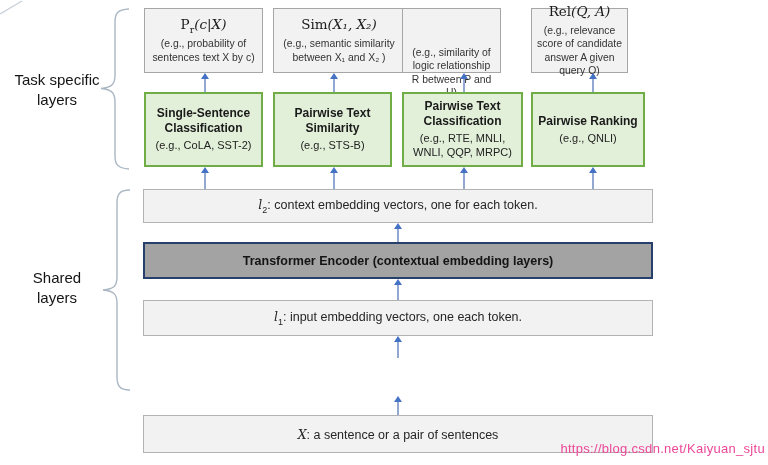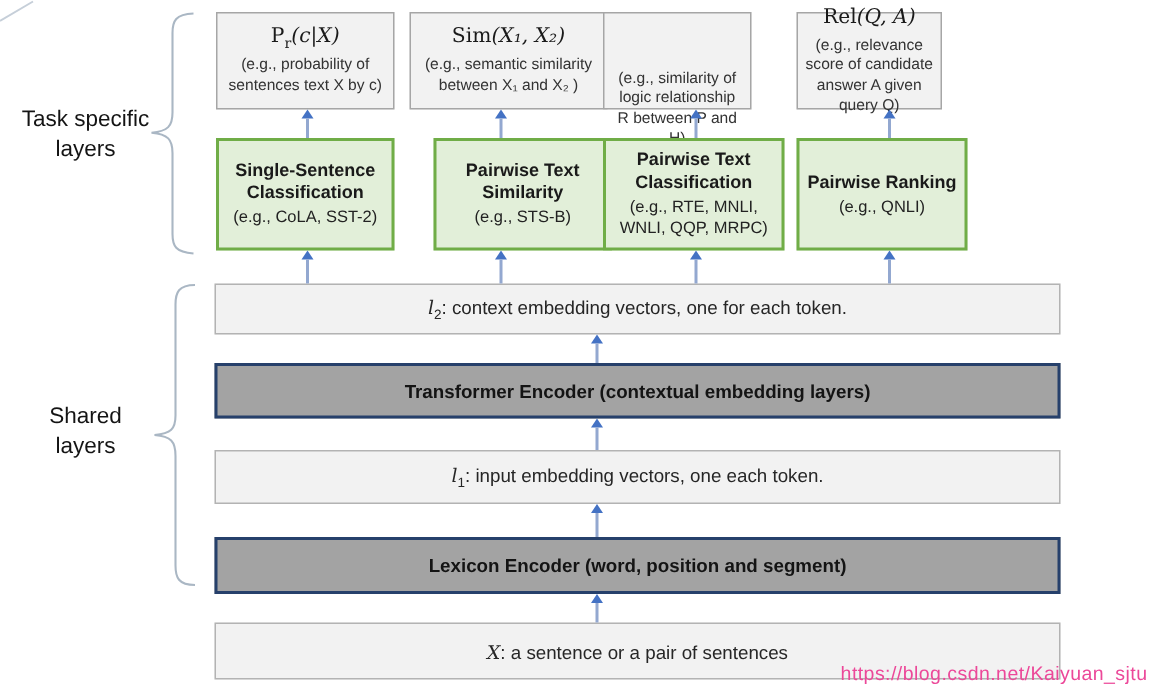--- a/index.html
+++ b/index.html
@@ -15,21 +15,21 @@
   .formula .args{font-style:italic;}
   .formula sub{font-size:9.5px;}
   .caption{font-size:10.4px;color:#333;line-height:1.26;margin-top:2px;padding:0 5px;}
 
   
   .module{background:#e2efd9;border:2px solid #70ad47;top:92px;height:75px;}
   .mod-title{font-weight:bold;font-size:12px;color:#1a1a1a;line-height:1.25;max-width:102px;}
   .mod-ex{font-size:11px;color:#222;line-height:1.25;margin-top:3px;padding:0 3px;}
 
   
-  .bar{left:143px;width:564px;}
+  .bar{left:143px;width:510px;}
   .bar.gray{background:#f2f2f2;border:1px solid #b3b3b3;}
   .bar.blue{background:#a3a3a3;border:2px solid #26406b;}
   .bar-label{font-size:12.5px;color:#262626;}
   .lvar{font-family:"DejaVu Serif",serif;font-style:italic;}
   .bar-label sub{font-size:9px;}
   .enc{font-weight:bold;font-size:12.5px;color:#141414;}
 
   
   .arrow{position:absolute;width:9px;display:flex;flex-direction:column;align-items:center;}
   .arrow .head{width:0;height:0;border-left:4px solid transparent;border-right:4px solid transparent;
@@ -77,44 +77,41 @@
   </div>
   <div class="abox task-output" style="left:531px;width:97px;">
     <div class="formula"><span>Rel</span><sub></sub><span class="args">(Q, A)</span></div>
     <div class="caption">(e.g., relevance score of candidate answer A given query Q)</div>
   </div>
 
   <div class="abox module" style="left:144px;width:119px;">
     <div class="mod-title">Single-Sentence Classification</div>
     <div class="mod-ex">(e.g., CoLA, SST-2)</div>
   </div>
-  <div class="abox module" style="left:273px;width:119px;margin-left:16px;">
+  <div class="abox module" style="left:273px;width:119px;">
     <div class="mod-title">Pairwise Text Similarity</div>
     <div class="mod-ex">(e.g., STS-B)</div>
   </div>
   <div class="abox module" style="left:402px;width:121px;">
     <div class="mod-title">Pairwise Text Classification</div>
     <div class="mod-ex">(e.g., RTE, MNLI, WNLI, QQP, MRPC)</div>
   </div>
   <div class="abox module" style="left:531px;width:114px;">
     <div class="mod-title">Pairwise Ranking</div>
     <div class="mod-ex">(e.g., QNLI)</div>
   </div>
 
   <div class="abox bar gray" style="top:189px;height:34px;">
     <div class="bar-label"><span class="lvar">l</span><sub>2</sub><span>: context embedding vectors, one for each token.</span></div>
   </div>
   <div class="abox bar blue" style="top:242px;height:37px;">
     <div class="enc">Transformer Encoder (contextual embedding layers)</div>
   </div>
   <div class="abox bar gray" style="top:300px;height:36px;">
     <div class="bar-label"><span class="lvar">l</span><sub>1</sub><span>: input embedding vectors, one each token.</span></div>
-  </div>
-  <div class="abox bar blue" style="top:358px;height:38px;">
-    <div class="enc">Lexicon Encoder (word, position and segment)</div>
   </div>
   <div class="abox bar gray" style="top:415px;height:38px;">
     <div class="bar-label"><span class="lvar">X</span><span>: a sentence or a pair of sentences</span></div>
   </div>
 
   <div class="arrow" style="left:200px;top:73px;height:19px;">
       <div class="head"></div>
       <div class="shaft"></div>
     </div>
   <div class="arrow" style="left:329px;top:73px;height:19px;">

